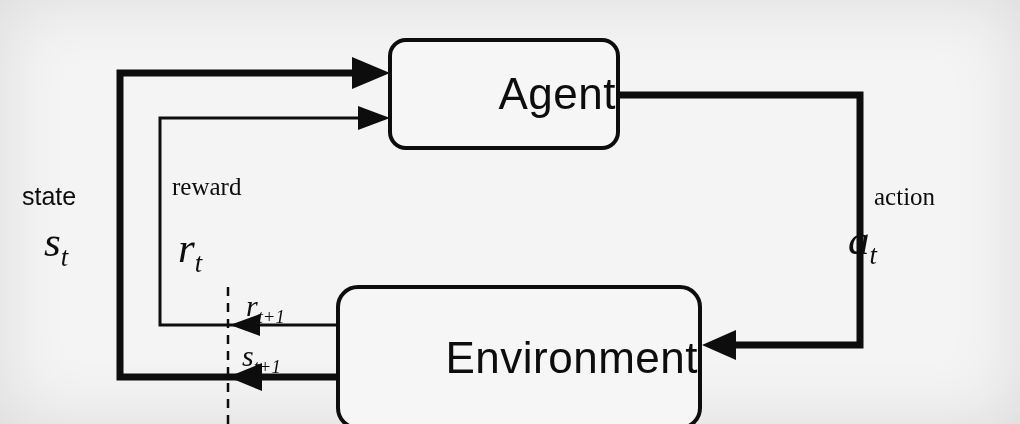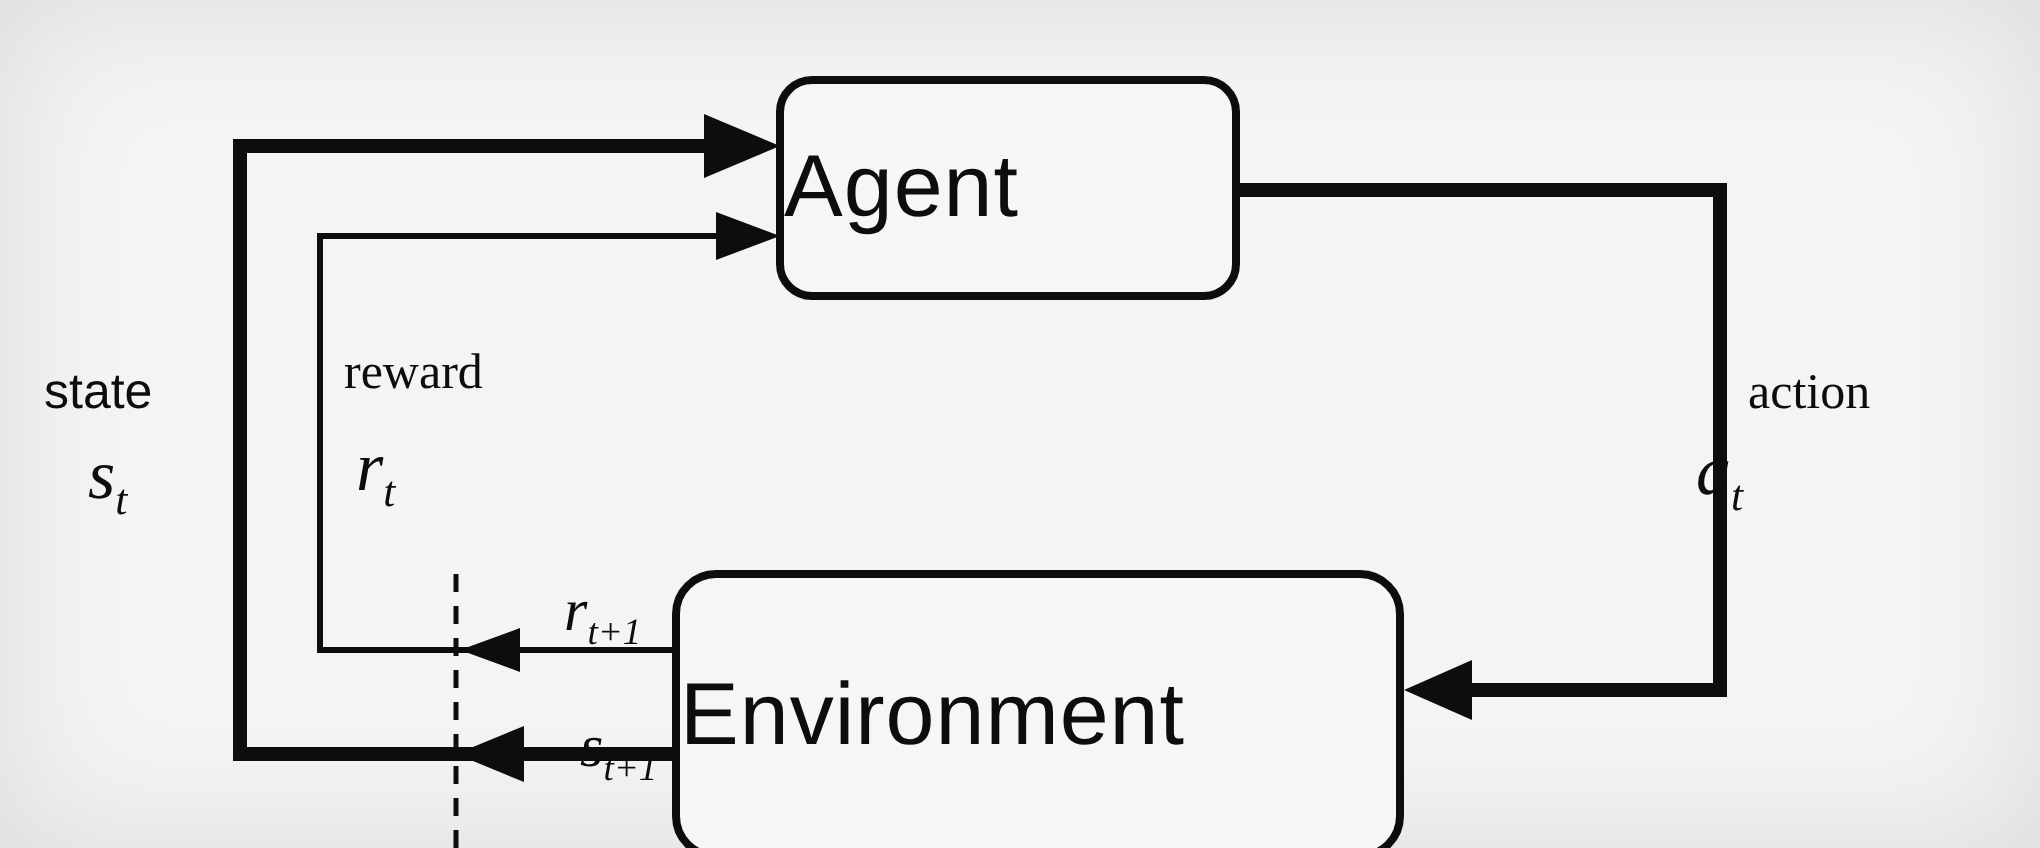--- a/index.html
+++ b/index.html
@@ -25,21 +25,21 @@
     height: 424px;
   }
   .node {
     position: absolute;
     box-sizing: border-box;
     border: 4px solid #0d0d0d;
     border-radius: 18px;
     background: #f6f6f6;
     display: flex;
     align-items: center;
-    justify-content: flex-start;
+    justify-content: flex-end;
     font-size: 44px;
     letter-spacing: 0.5px;
     color: #0d0d0d;
   }
   .node.agent {
     left: 388px;
     top: 38px;
     width: 232px;
     height: 112px;
   }
@@ -53,39 +53,39 @@
   .word-label {
     position: absolute;
     font-size: 25px;
     line-height: 1;
     white-space: nowrap;
   }
   .math {
     position: absolute;
     font-family: "Liberation Serif", serif;
     font-style: italic;
-    font-size: 35px;
+    font-size: 43px;
     line-height: 1;
     white-space: nowrap;
   }
   .math sub {
     font-size: 0.62em;
     font-style: italic;
   }
   .math.small {
     font-size: 30px;
   }
   #label-state   { left: 22px;  top: 184px; }
   #sym-state     { left: 44px;  top: 220px; }
   #label-reward  { left: 172px; top: 174px; font-family: Liberation Serif, serif; }
-  #sym-reward    { left: 178px; top: 216px; }
+  #sym-reward    { left: 178px; top: 226px; }
   #label-action  { left: 874px; top: 184px; font-family: Liberation Serif, serif; }
   #sym-action    { left: 848px; top: 218px; }
-  #sym-reward-next { left: 246px; top: 291px; margin-left: 36px; }
-  #sym-state-next  { left: 242px; top: 359px; margin-left: 48px; }
+  #sym-reward-next { left: 246px; top: 291px; }
+  #sym-state-next  { left: 242px; top: 341px; }
 </style>
 </head>
 <body>
 
 <div class="canvas">
 
   <svg class="wires" viewBox="0 0 1020 424" aria-hidden="true">
 
     <polyline points="340,377 120,377 120,73 356,73" fill="none" stroke="#0d0d0d" stroke-width="7"></polyline>
     <polygon points="390,73 352,57 352,89" fill="#0d0d0d"></polygon>

